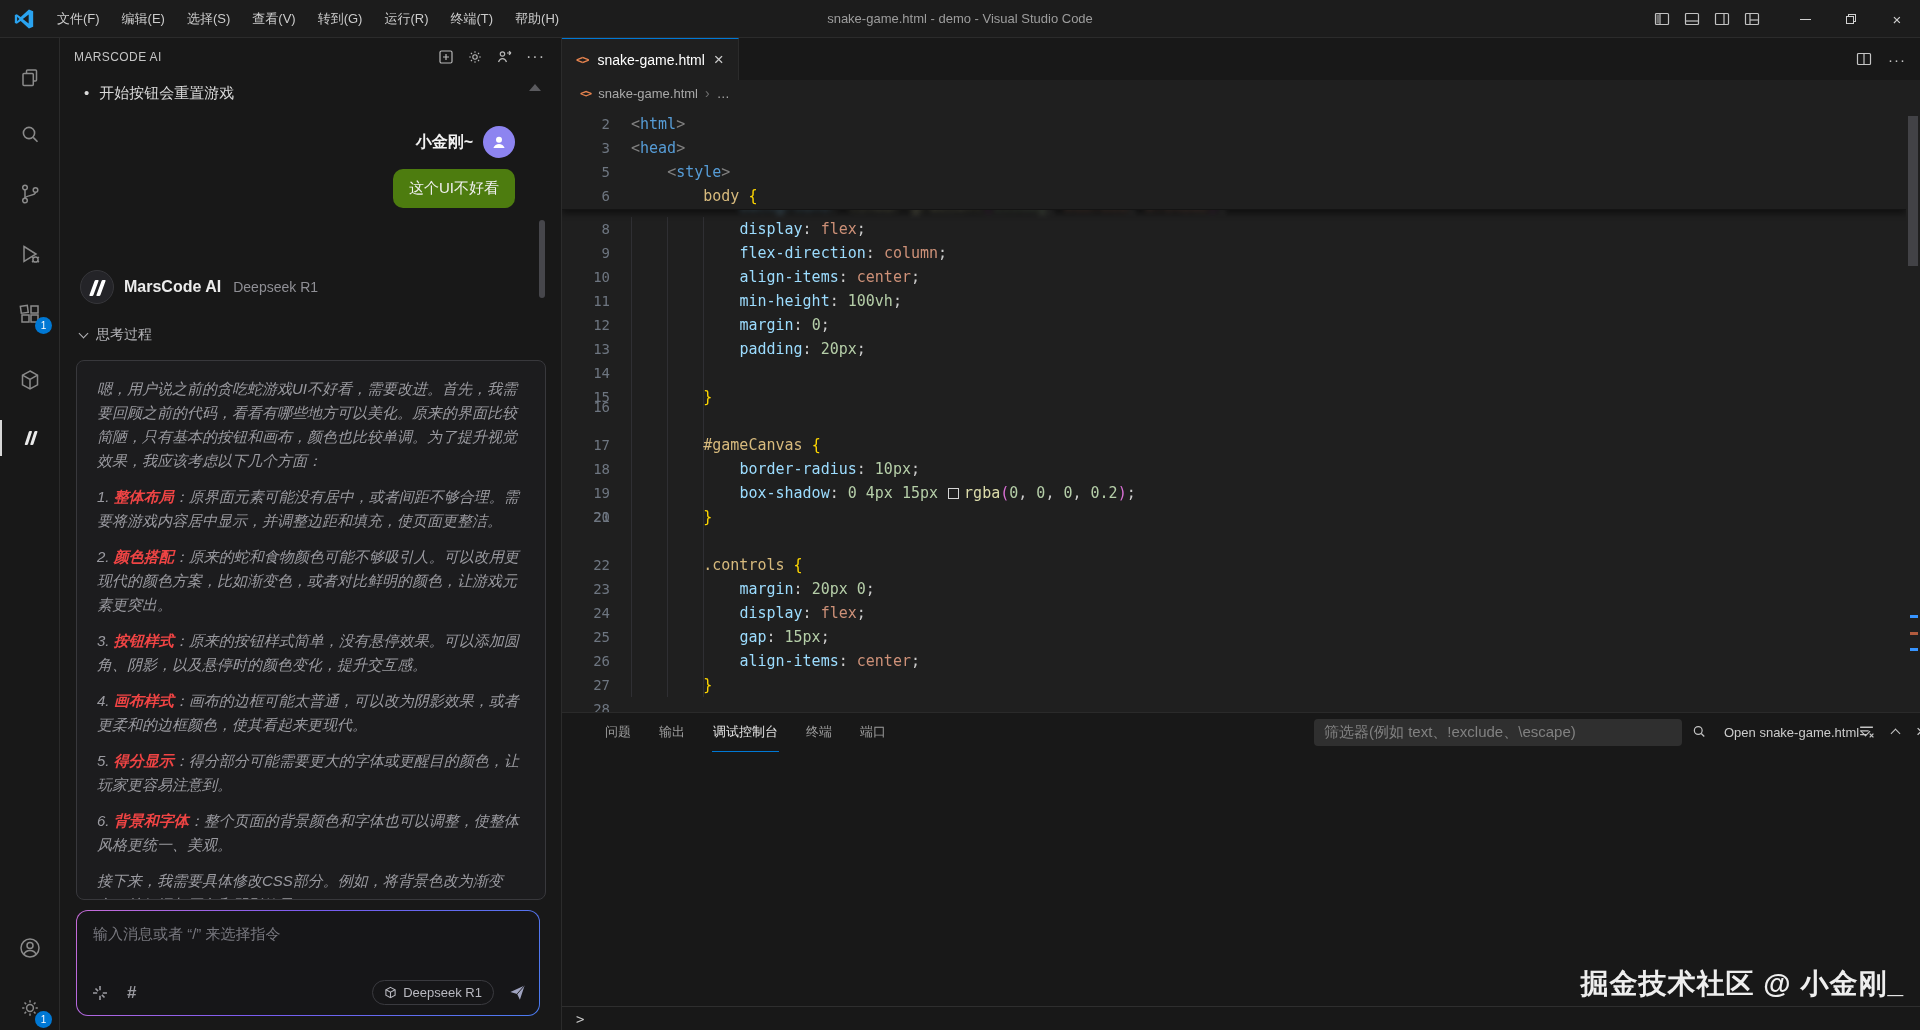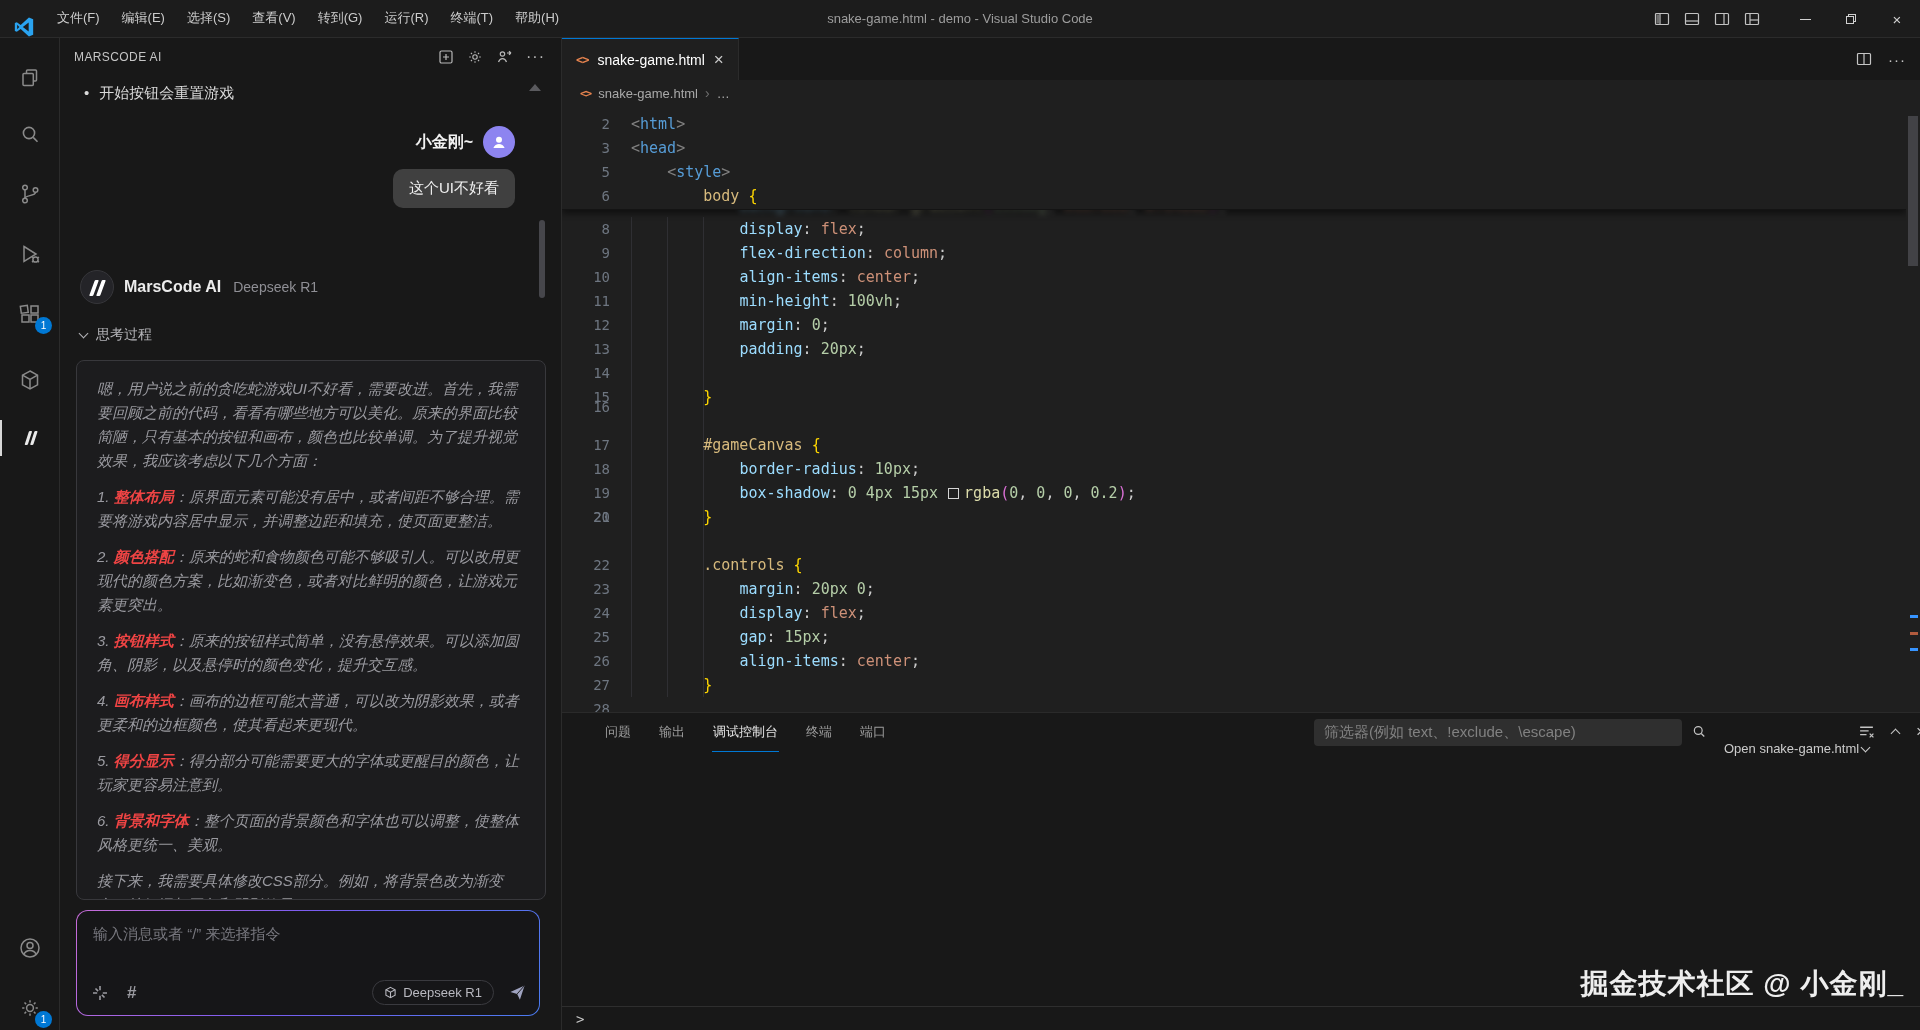--- a/index.html
+++ b/index.html
@@ -2,21 +2,21 @@
 <html><head>
 <meta charset="utf-8">
 <style>
   * { margin:0; padding:0; box-sizing:border-box; }
   html,body { width:1920px; height:1030px; background:#111; overflow:hidden; }
   body { font-family:"Liberation Sans", sans-serif; }
   #app { position:relative; width:1920px; height:1030px; background:#181818; color:#ccc; }
   svg { display:block; }
 
   
-  .titlebar { position:absolute; left:0; top:0; width:1920px; height:38px; background:#1c1c1c; border-bottom:1px solid #2b2b2b; display:flex; align-items:flex-end; }
+  .titlebar { position:absolute; left:0; top:0; width:1920px; height:38px; background:#1c1c1c; border-bottom:1px solid #2b2b2b; display:flex; align-items:center; }
   .vscode-logo { margin:0 12px 0 14px; }
   .menubar { display:flex; height:38px; align-items:center; }
   .menu-item { padding:0 11px; font-size:13px; color:#cccccc; line-height:38px; cursor:default; }
   .win-title { position:absolute; left:50%; top:0; transform:translateX(-50%); line-height:38px; font-size:13px; color:#9d9d9d; white-space:nowrap; }
   .tb-right { position:absolute; right:0; top:0; height:38px; display:flex; align-items:center; }
   .layout-icons { display:flex; gap:14px; margin-right:22px; color:#c2c2c2; }
   .win-controls { display:flex; height:38px; }
   .win-btn { width:46px; height:38px; display:flex; align-items:center; justify-content:center; color:#d0d0d0; font-size:15px; }
   .min-glyph { width:11px; height:1px; background:#d0d0d0; }
   .restore-glyph { position:relative; width:10px; height:10px; }
@@ -35,21 +35,21 @@
   .sb-header { position:absolute; left:0; top:0; width:100%; height:38px; display:flex; align-items:center; padding:0 16px 0 14px; }
   .sb-title { font-size:12px; color:#c5c5c5; letter-spacing:.4px; }
   .sb-actions { margin-left:auto; display:flex; gap:13px; align-items:center; color:#b8b8b8; }
   .sb-actions .dots { font-size:16px; letter-spacing:1px; line-height:10px; color:#b8b8b8; }
   .msg-tail { position:absolute; left:16px; top:46px; font-size:15px; color:#dadada; }
   .msg-tail .blt { margin:0 10px 0 8px; color:#dadada; }
   .scroll-arrow { position:absolute; right:20px; top:46px; width:0; height:0; border-left:6px solid transparent; border-right:6px solid transparent; border-bottom:7px solid #5a5a5e; }
   .user-row { position:absolute; top:88px; right:46px; display:flex; align-items:center; gap:10px; }
   .user-name { font-size:16px; font-weight:bold; color:#f2f2f2; }
   .avatar { width:32px; height:32px; border-radius:50%; background:#8d84f0; display:flex; align-items:center; justify-content:center; }
-  .bubble { position:absolute; top:131px; right:46px; background:#404040; border-radius:10px; padding:10px 16px; font-size:15px; color:#f0f0f0; }
+  .bubble { position:absolute; top:131px; right:46px; background:#4d7c0f; border-radius:10px; padding:10px 16px; font-size:15px; color:#f0f0f0; }
   .asst-row { position:absolute; top:232px; left:20px; display:flex; align-items:center; }
   .asst-logo { width:34px; height:34px; border-radius:50%; background:#242428; border:1px solid #36363a; position:relative; overflow:hidden; }
   .asst-logo .bar { position:absolute; top:9px; width:4px; height:16px; background:#fff; border-radius:1px; transform:skewX(-20deg); }
   .asst-logo .bar.b1 { left:11px; } .asst-logo .bar.b2 { left:18px; }
   .asst-name { margin-left:10px; font-size:16px; font-weight:bold; color:#ececec; }
   .asst-model { margin-left:12px; font-size:14px; color:#8f8f95; }
   .think-toggle { position:absolute; top:288px; left:20px; display:flex; align-items:center; gap:9px; font-size:14px; color:#b4b4b8; cursor:pointer; }
   .chev { width:7px; height:7px; border-left:1.5px solid currentColor; border-bottom:1.5px solid currentColor; transform:rotate(-45deg); margin-top:-3px; }
   .think-block { position:absolute; top:322px; left:16px; width:470px; height:540px; border:1px solid #38383c; border-radius:8px; background:#1c1c1e; padding:16px 20px; overflow:hidden; }
   .think-block p { font-size:15px; line-height:24px; color:#9a9aa0; font-style:italic; margin-bottom:12px; }
@@ -95,21 +95,21 @@
 
   
   .panel { position:absolute; left:0; top:674px; width:1358px; height:318px; background:#181818; border-top:1px solid #2a2a2a; }
   .panel-header { position:absolute; left:16px; top:0; width:100%; height:38px; display:flex; align-items:center; }
   .ptabs { display:flex; gap:26px; margin-left:26px; }
   .ptab { font-size:13px; color:#9d9d9d; padding:10px 1px; cursor:pointer; }
   .ptab.active { color:#e7e7e7; border-bottom:1px solid #0078d4; }
   .filter-box { position:absolute; left:736px; top:6px; width:368px; height:27px; background:#2f2f2f; border-radius:4px; display:flex; align-items:center; padding-left:10px; }
   .filter-ph { font-size:15px; color:#818181; }
   .p-search { position:absolute; left:1112px; top:10px; color:#c5c5c5; }
-  .p-dropdown { position:absolute; left:1140px; top:7px; height:25px; display:flex; align-items:center; gap:3px; color:#cccccc; font-size:13px; padding:0 6px;margin-top:16px; }
+  .p-dropdown { position:absolute; left:1140px; top:7px; height:25px; display:flex; align-items:center; gap:3px; color:#cccccc; font-size:13px; padding:0 6px; }
   .p-icons { position:absolute; right:10px; top:10px; display:flex; gap:17px; align-items:center; color:#c5c5c5; }
   .chev-up { width:7px; height:7px; border-left:1.5px solid currentColor; border-bottom:1.5px solid currentColor; transform:rotate(135deg); margin-top:3px; }
   .p-close { font-size:17px; line-height:12px; }
   .watermark { position:absolute; right:16px; top:252px; font-size:28px; font-weight:bold; color:rgba(255,255,255,.93); letter-spacing:1px; }
   .console-input { position:absolute; left:0; top:293px; width:100%; height:25px; border-top:1px solid #2e2e2e; display:flex; align-items:center; }
   .console-prompt { margin-left:14px; font-family:"DejaVu Sans Mono",monospace; font-size:14px; color:#c8c8c8; }
 </style>
 </head>
 <body>
 

